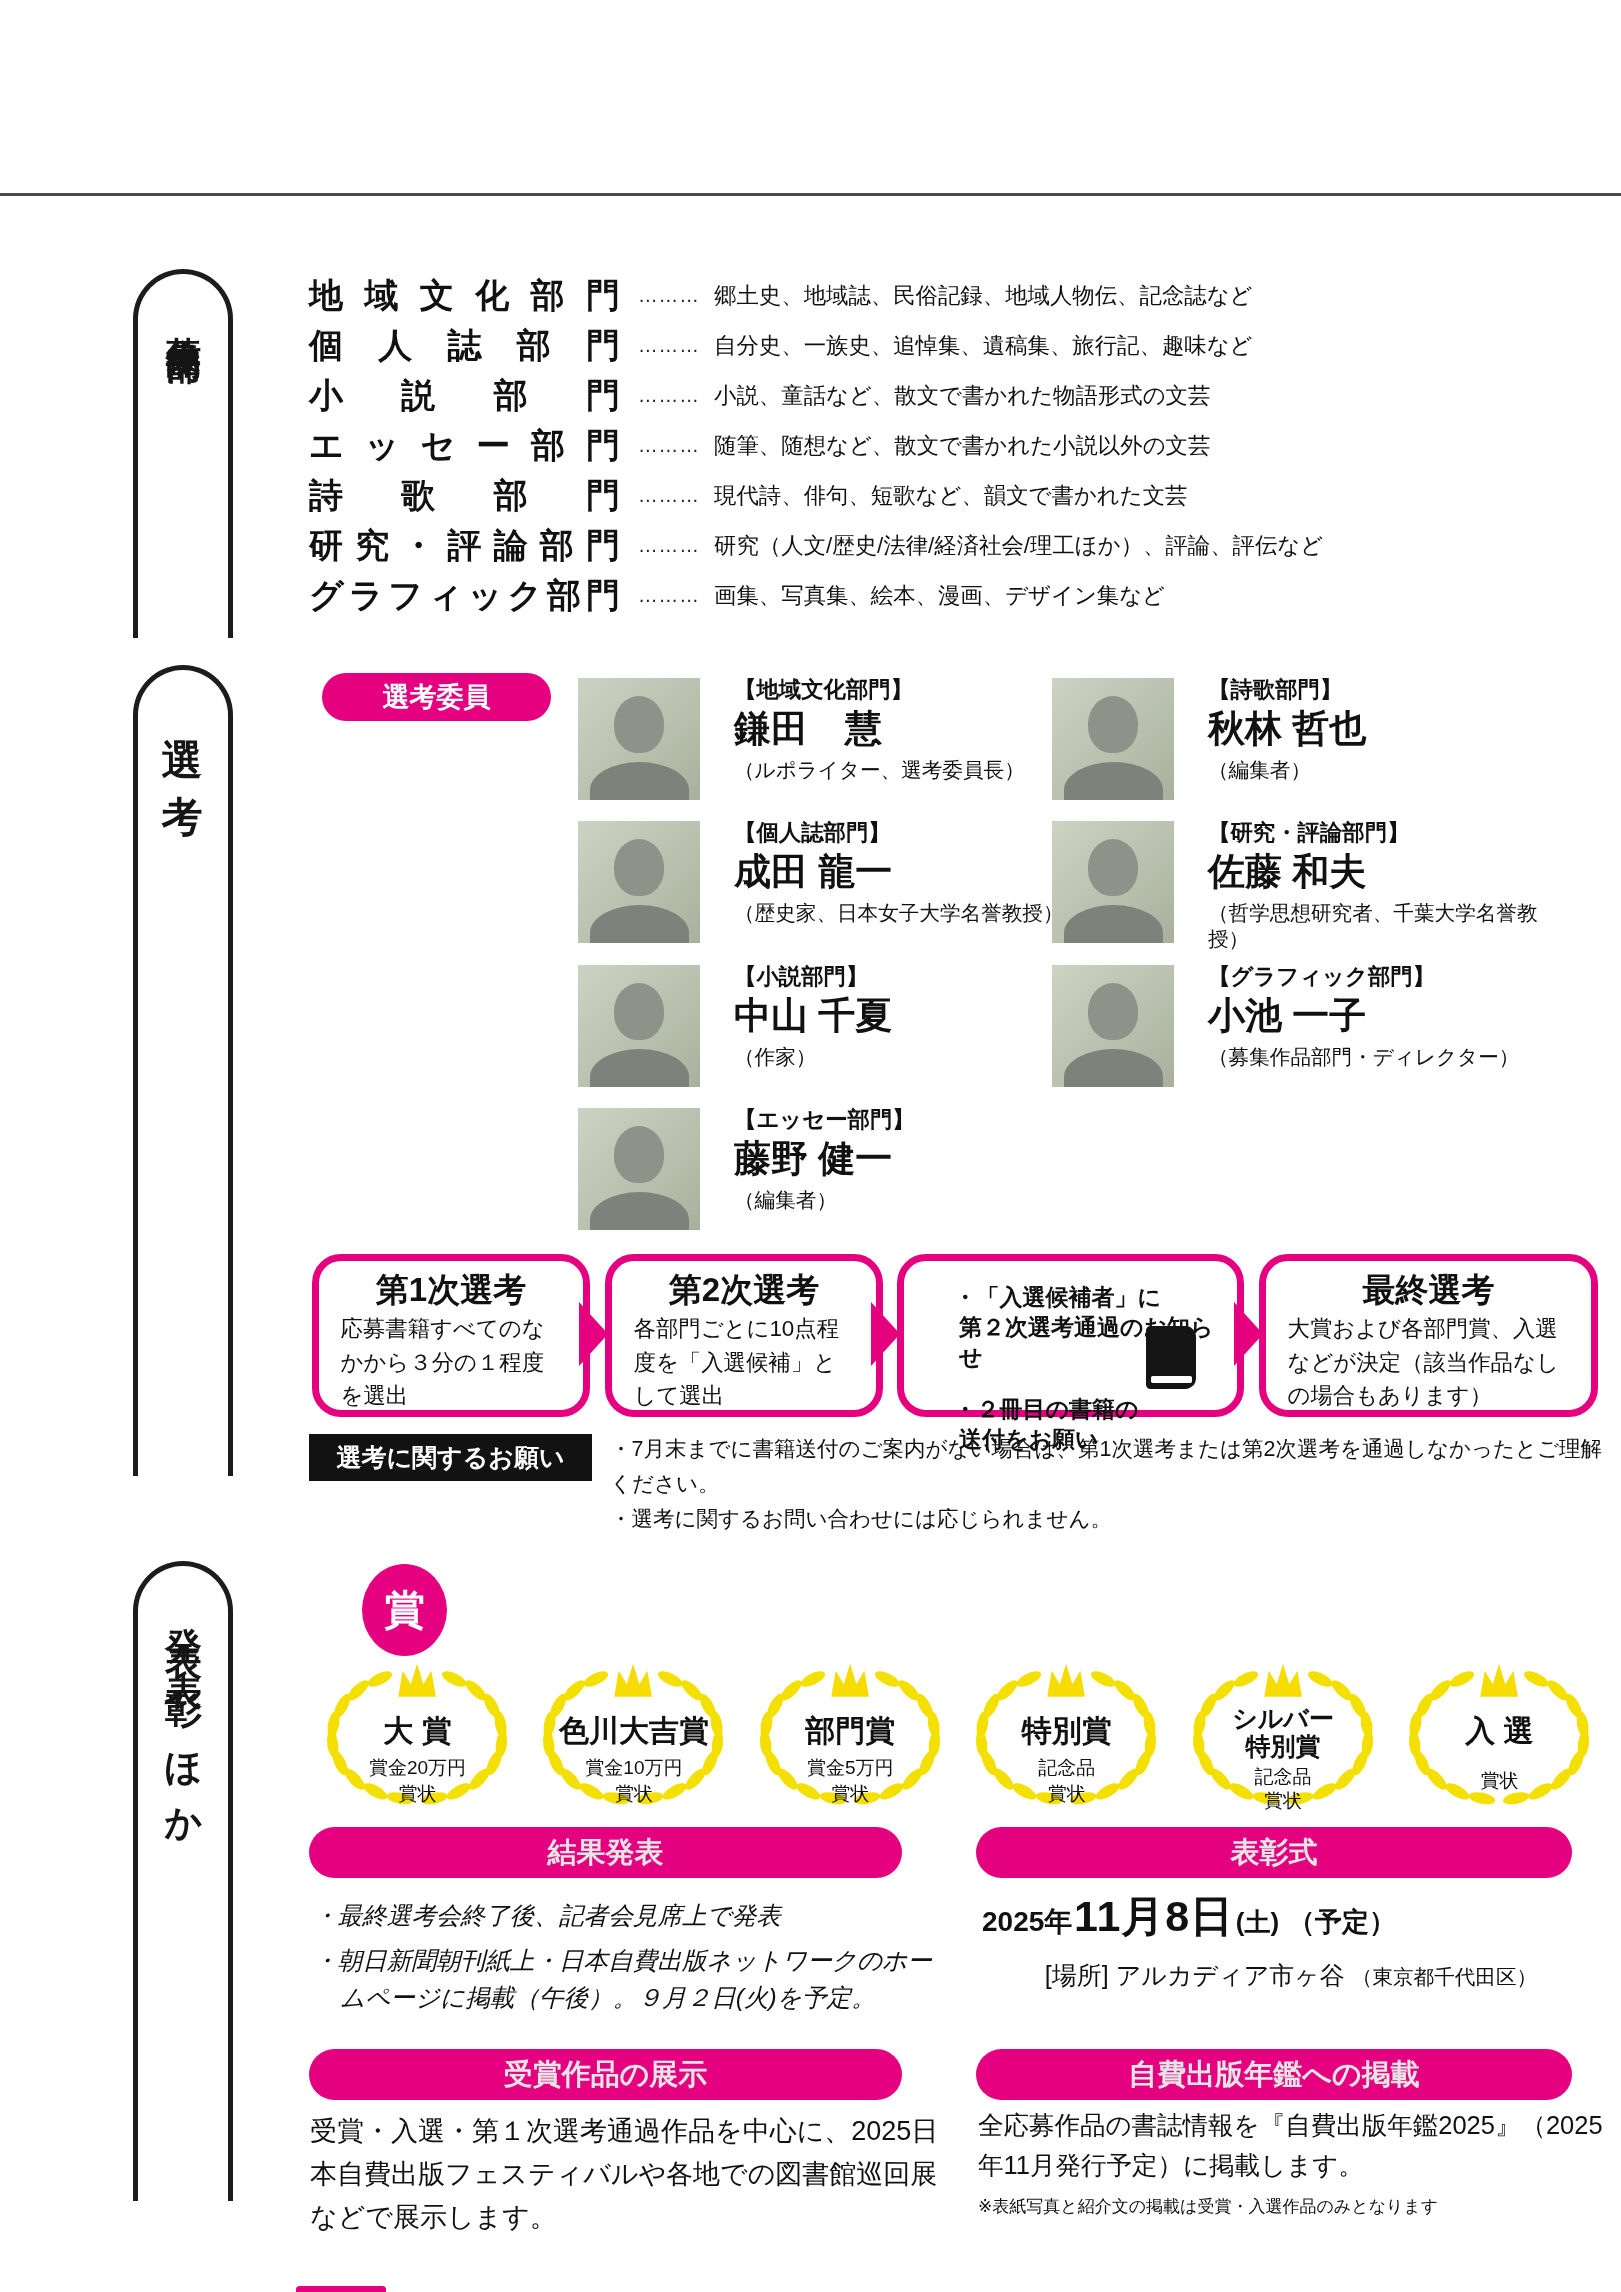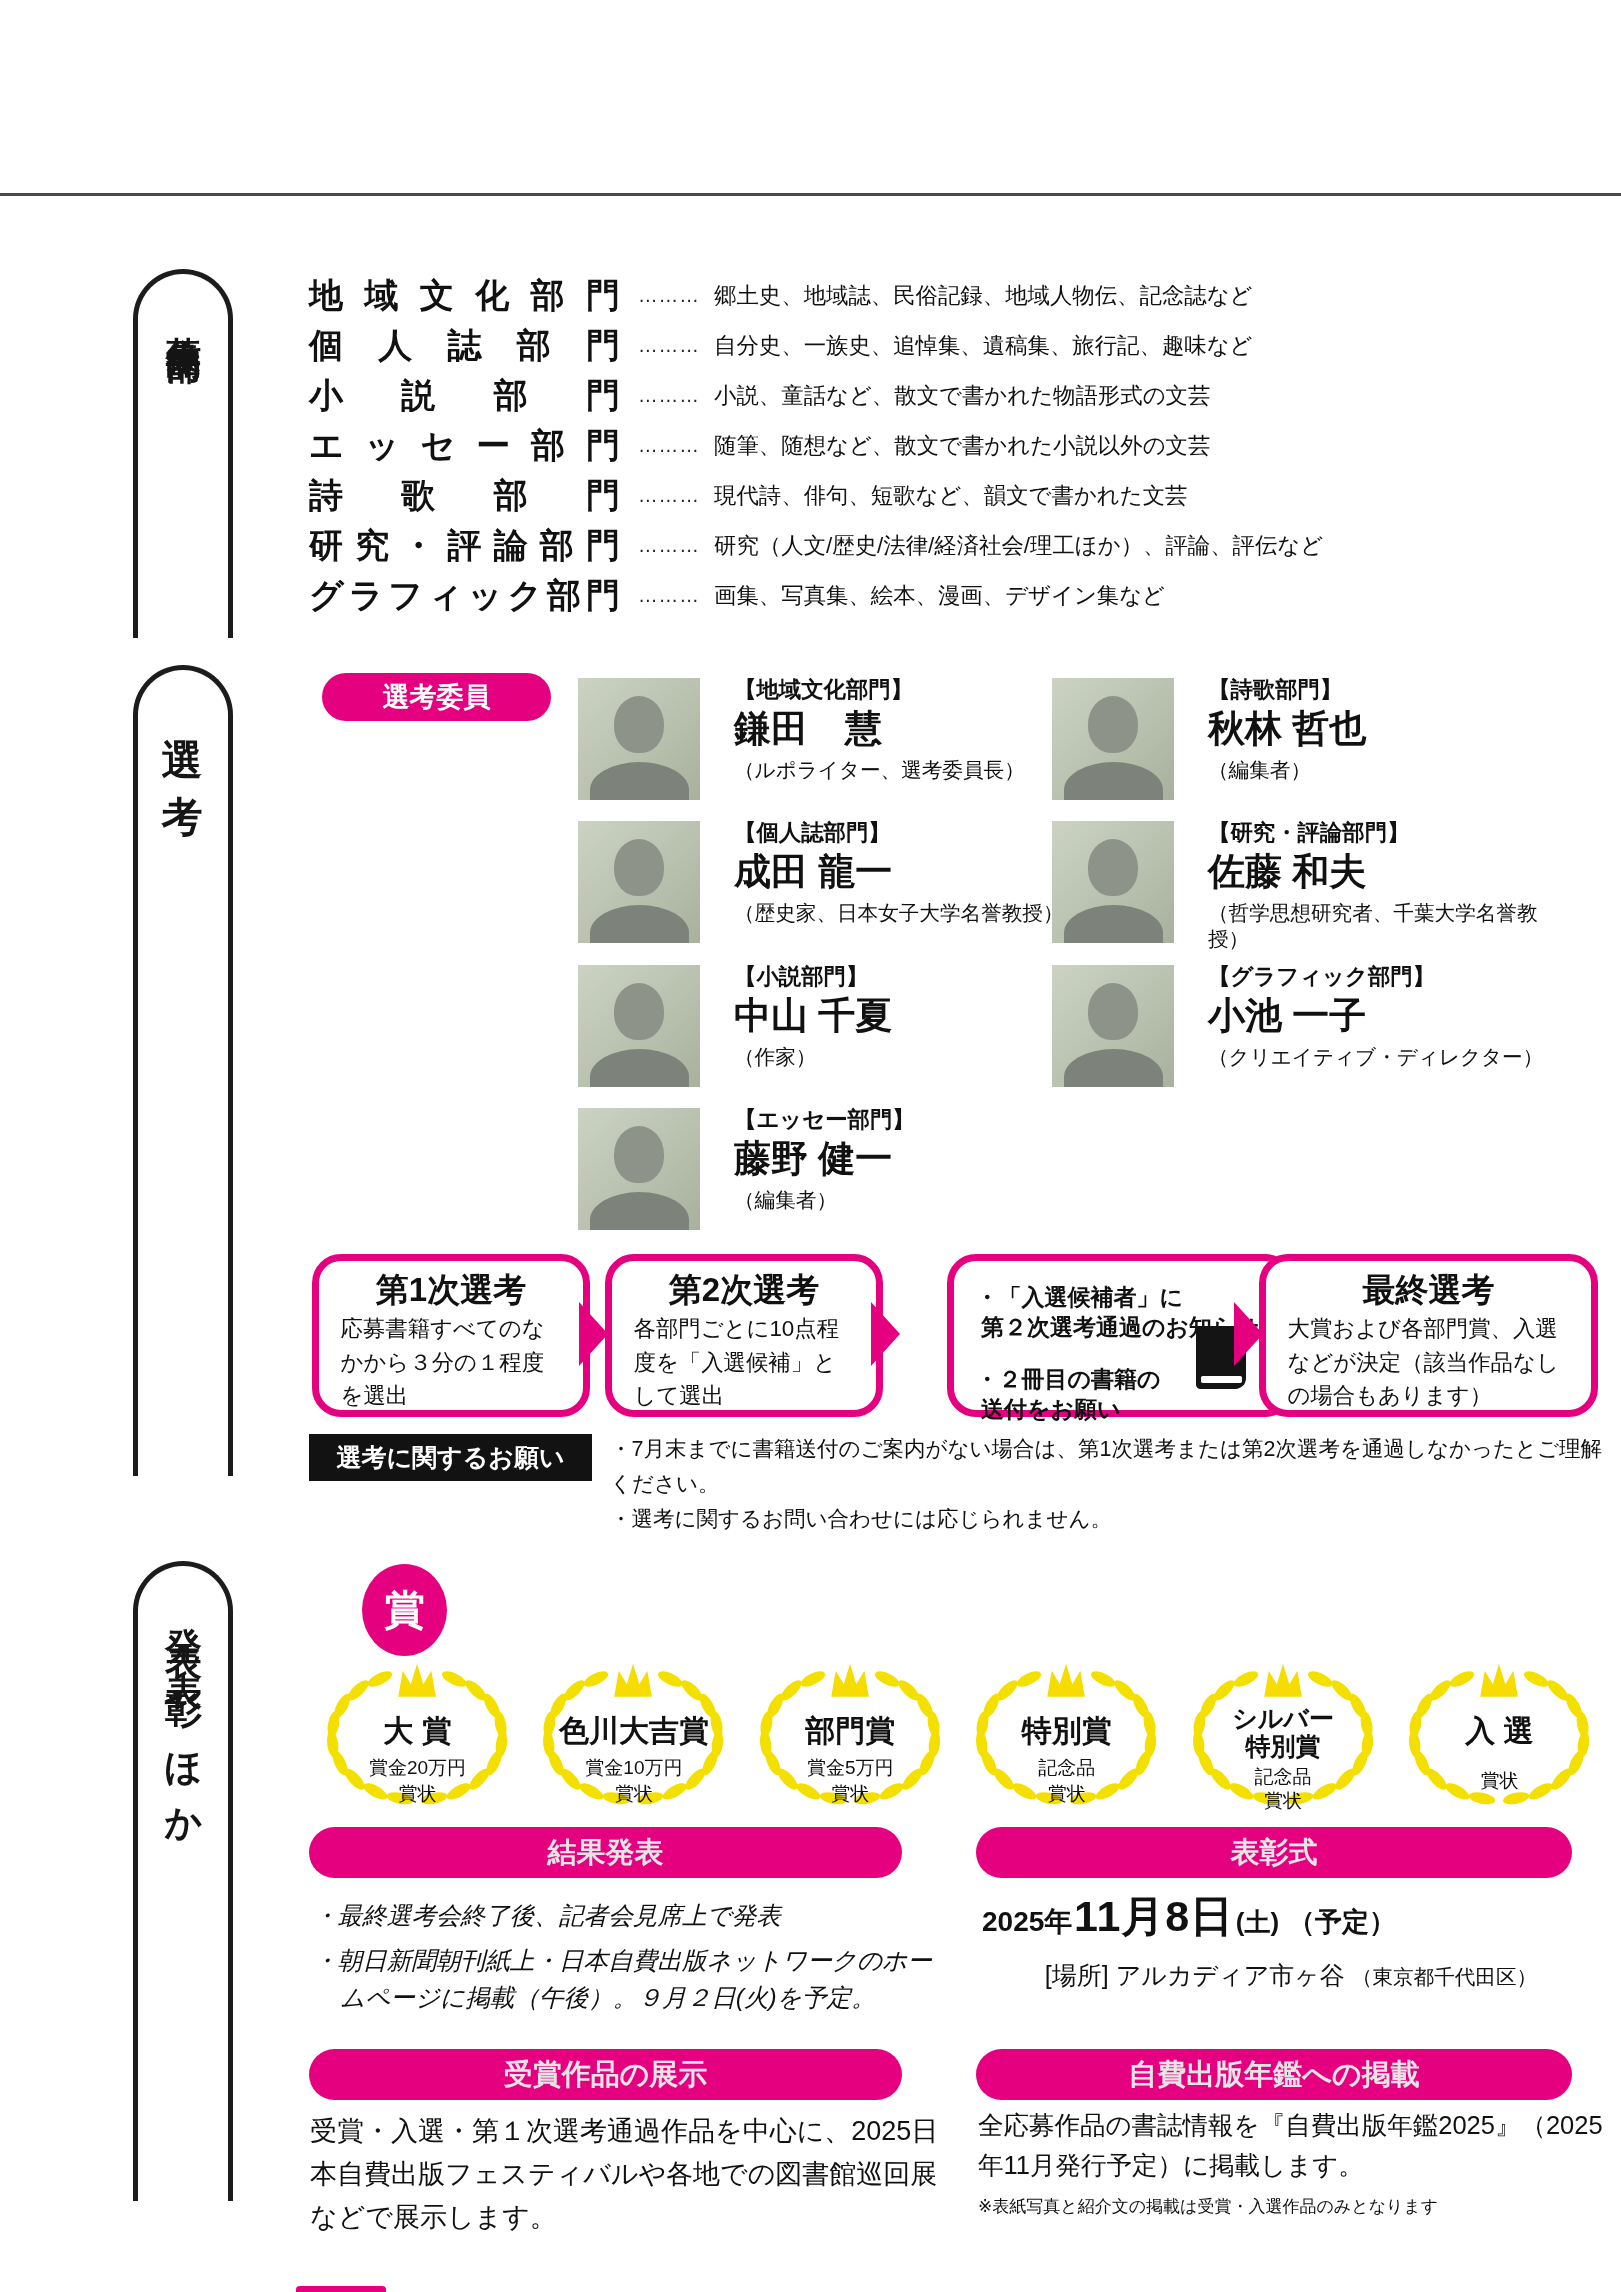--- a/index.html
+++ b/index.html
@@ -193,37 +193,37 @@
       <div class="m-cat">【研究・評論部門】</div>
       <div class="m-name">佐藤 和夫</div>
       <div class="m-role">（哲学思想研究者、千葉大学名誉教授）</div>
     </div>
   </div>
   <div class="member" style="left:1052px;top:965px;">
     <div class="photo"></div>
     <div>
       <div class="m-cat">【グラフィック部門】</div>
       <div class="m-name">小池 一子</div>
-      <div class="m-role">（クリエイティブ・ディレクター）</div>
+      <div class="m-role">（募集作品部門・ディレクター）</div>
     </div>
   </div>
 
   <div class="pbox" style="left:312px;width:278px;">
     <div class="pbox-title">第1次選考</div>
     <div class="pbox-body">応募書籍すべてのなかから３分の１程度を選出</div>
   </div>
   <div class="flow-arrow" style="left:579px;"></div>
 
   <div class="pbox" style="left:605px;width:278px;">
     <div class="pbox-title">第2次選考</div>
     <div class="pbox-body">各部門ごとに10点程度を「入選候補」として選出</div>
   </div>
   <div class="flow-arrow" style="left:871px;"></div>
 
-  <div class="pbox" style="left:947px;width:347px;padding-top:16px;">
+  <div class="pbox" style="left:897px;width:347px;padding-top:16px;padding-left:28px;">
     <div class="pbox-body pbox3-line">・「入選候補者」に</div>
     <div class="pbox-body pbox3-line indent" style="padding-top:0;">第２次選考通過のお知らせ</div>
     <div class="pbox-body pbox3-line mt">・２冊目の書籍の</div>
     <div class="pbox-body pbox3-line indent" style="padding-top:0;">送付をお願い</div>
     <div class="book-icon"></div>
   </div>
   <div class="flow-arrow" style="left:1234px;"></div>
 
   <div class="pbox" style="left:1259px;width:339px;">
     <div class="pbox-title">最終選考</div>

